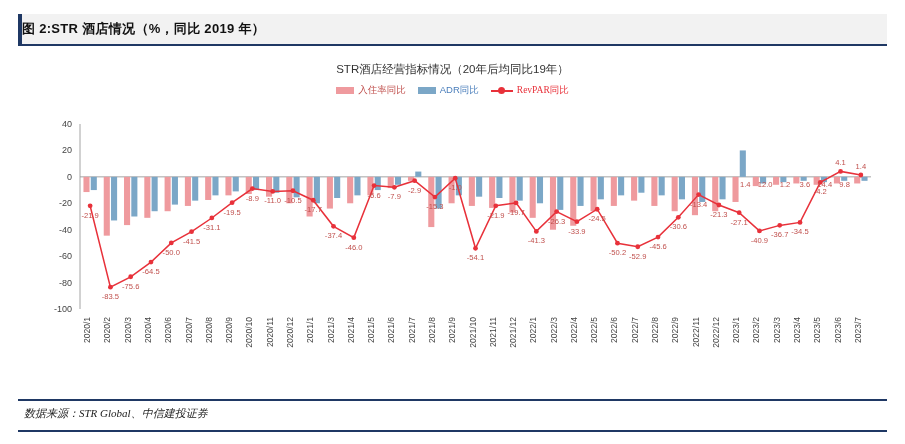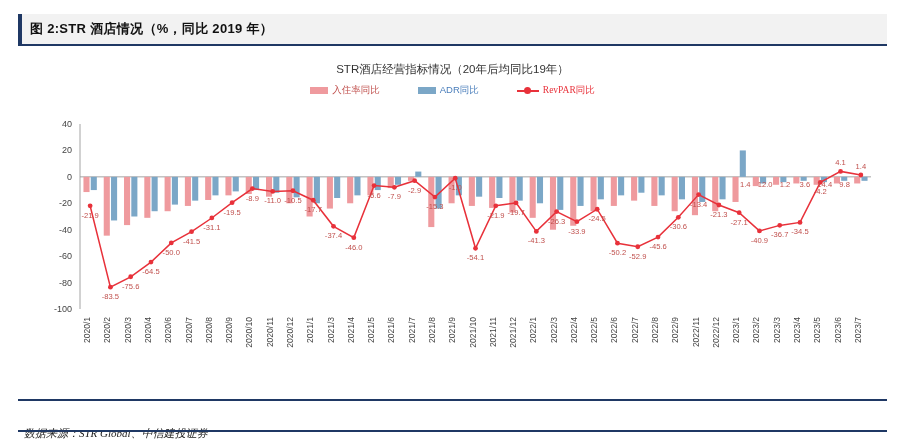--- a/index.html
+++ b/index.html
@@ -12,39 +12,39 @@
 
   
   .fig-title{
     position:absolute;left:18px;top:14px;width:869px;height:30px;
     border-left:4px solid #1f3864;
     background:#f2f2f2;
     display:flex;align-items:center;
     box-sizing:border-box;
   }
   .fig-title span{
-    font-weight:bold;font-size:13px;color:#111;padding-left:8px;
+    font-weight:bold;font-size:13px;color:#111;
     letter-spacing:.3px;
   }
   .fig-divider{
     position:absolute;left:18px;top:44px;width:869px;height:2px;background:#1f3864;
   }
 
   
   .chart-card{
     position:absolute;left:18px;top:46px;width:869px;height:345px;
     background:#fff;
   }
   .chart-title{
     position:absolute;top:16px;left:0;width:100%;text-align:center;
     font-size:11.5px;font-weight:normal;color:#333;
   }
   .legend{
     position:absolute;top:38px;left:0;width:100%;
-    display:flex;justify-content:center;align-items:center;gap:38px;
+    display:flex;justify-content:center;align-items:center;gap:12px;
     font-size:9.5px;color:#c0504d;
   }
   .legend .item{display:flex;align-items:center;gap:4px;}
   .legend .swatch{width:18px;height:7px;display:inline-block;}
   .legend .lswatch{position:relative;width:22px;height:9px;display:inline-block;}
   .legend .lswatch .ln{position:absolute;top:4px;left:0;width:22px;height:1.6px;background:#e8313a;}
   .legend .lswatch .dot{position:absolute;top:1px;left:7px;width:7px;height:7px;border-radius:50%;background:#e8313a;}
   .legend .lbl{color:#c0504d;}
   .legend .lbl.blue{color:#4a7ebb;}
   .legend .lbl.red{color:#e8313a;font-family:Liberation Serif, serif;}
@@ -58,21 +58,21 @@
 
   
   .foot-divider{
     position:absolute;left:18px;top:399px;width:869px;height:1.5px;background:#1f3864;
   }
   .foot-divider2{
     position:absolute;left:18px;top:430px;width:869px;height:1.5px;background:#1f3864;
   }
   .source{
     position:absolute;left:24px;top:406px;font-size:11px;color:#222;
-    font-family:"Liberation Serif",serif;font-style:italic;margin-top:20px;
+    font-family:"Liberation Serif",serif;font-style:italic;
   }
 </style>
 </head>
 <body>
 
 <div id="wrap">
 
   <div class="fig-title">
     <span>图 2:STR 酒店情况（%，同比 2019 年）</span>
   </div>

